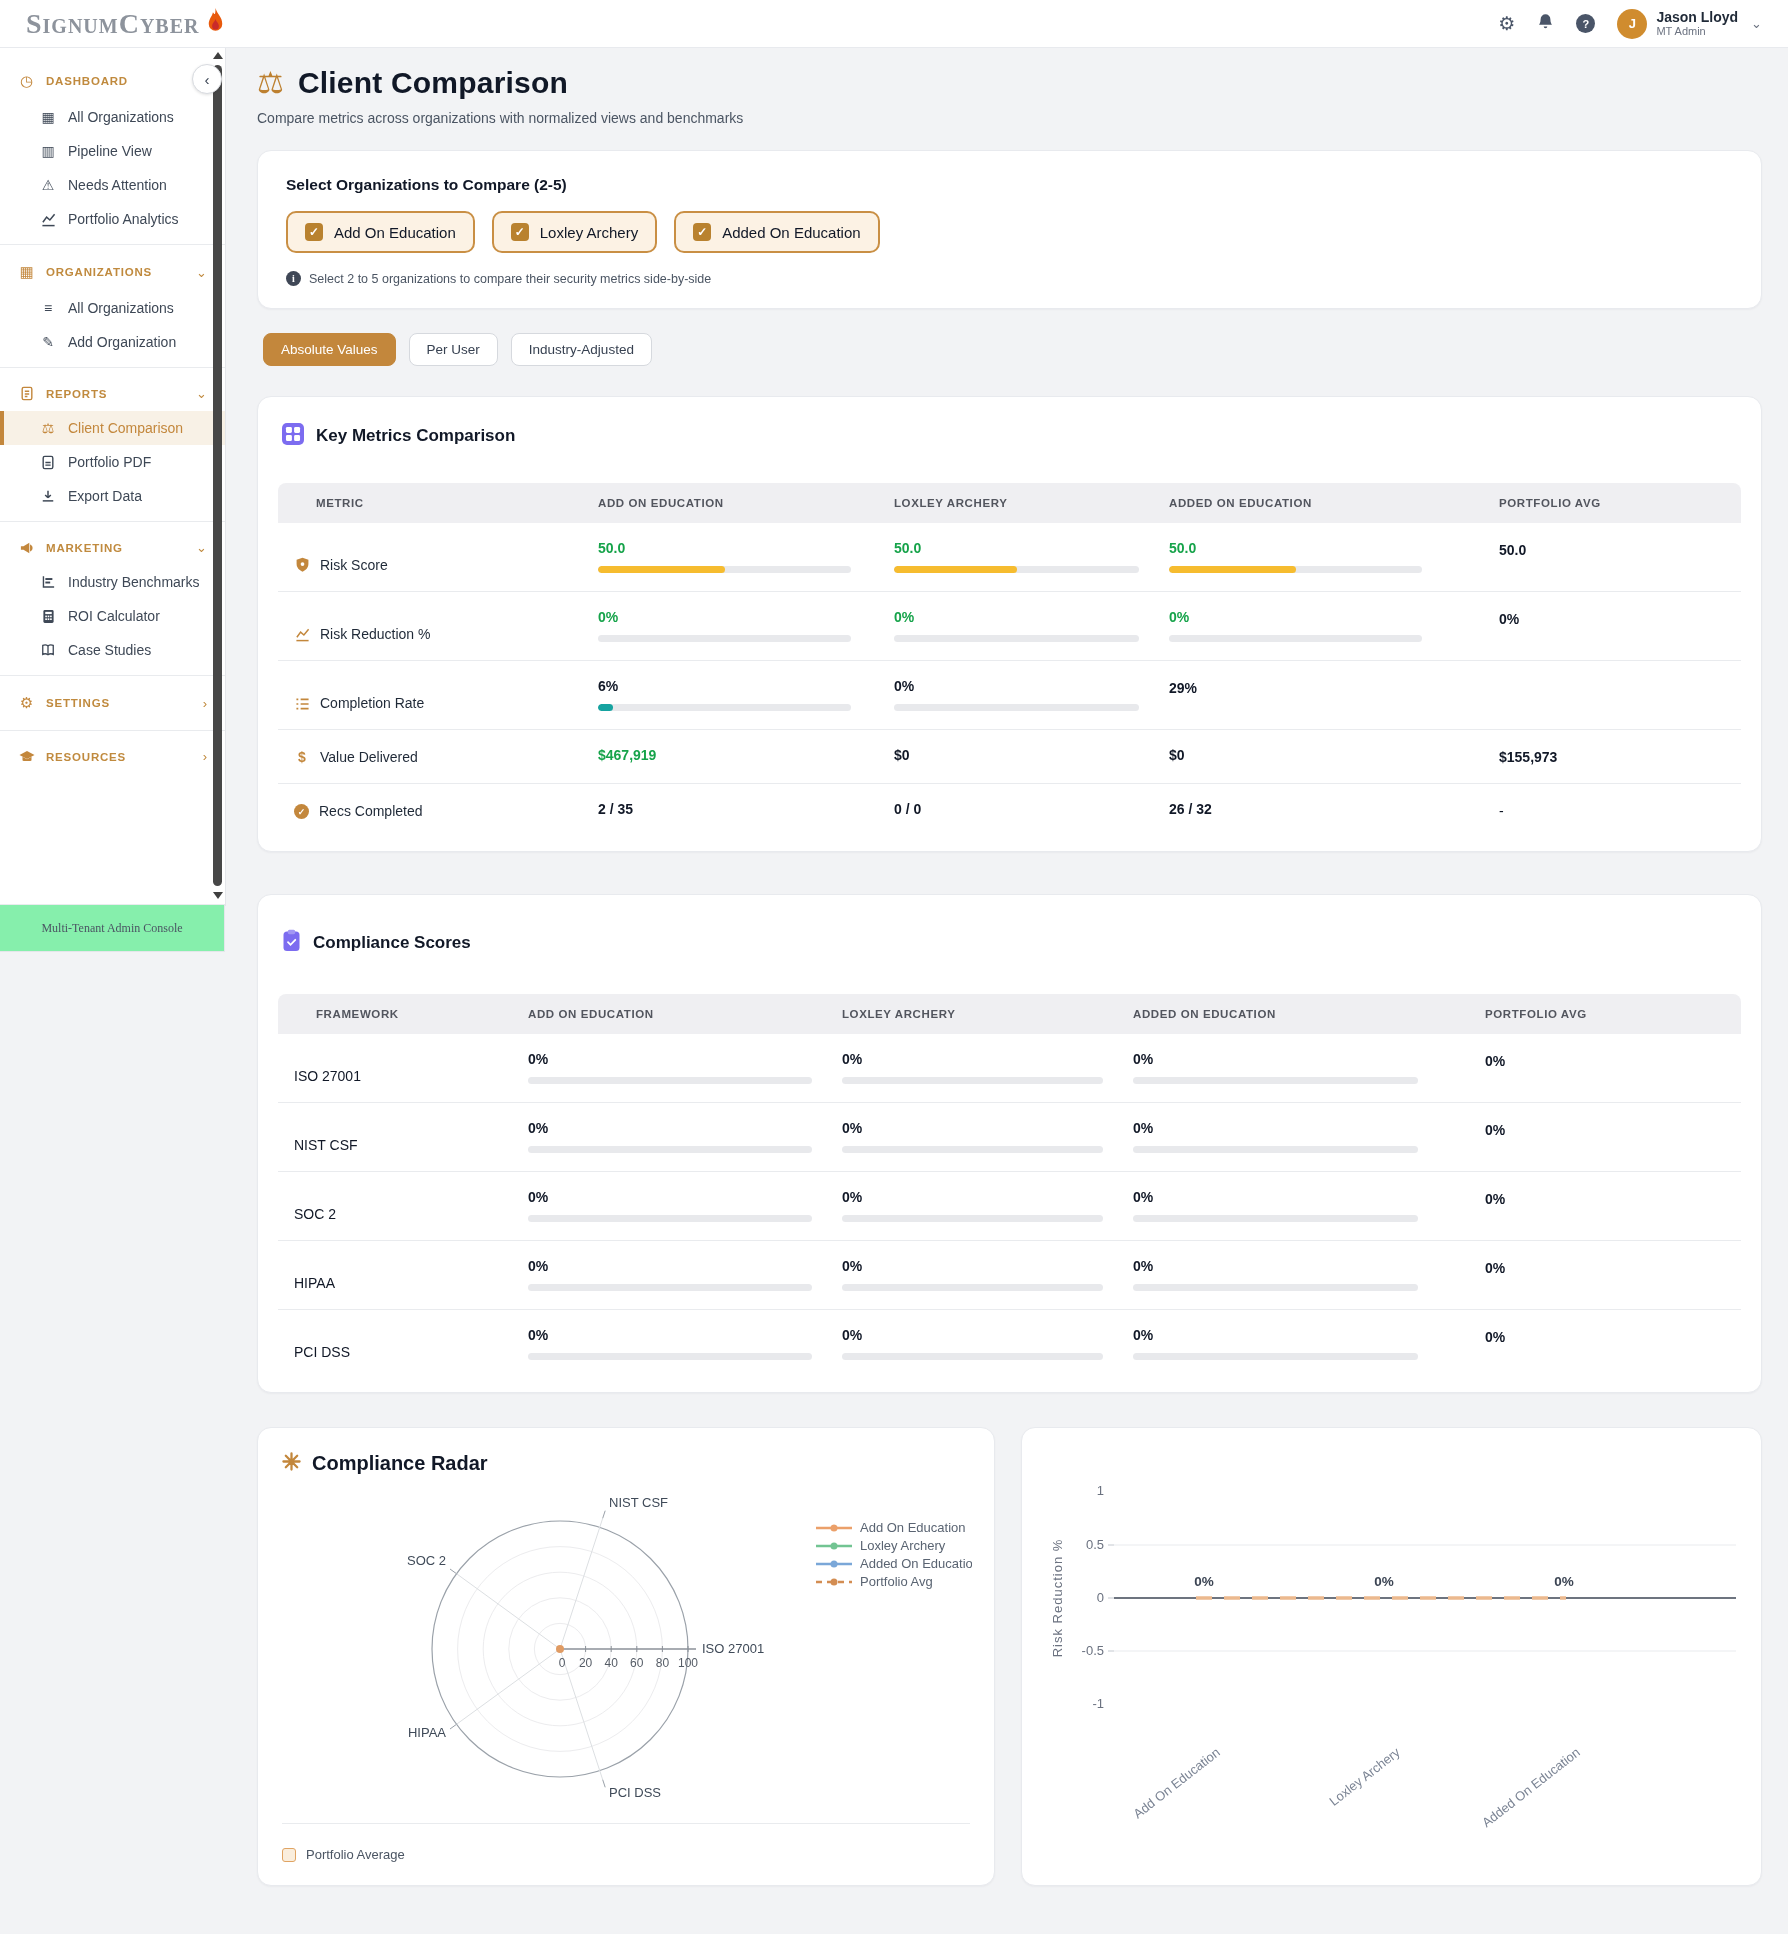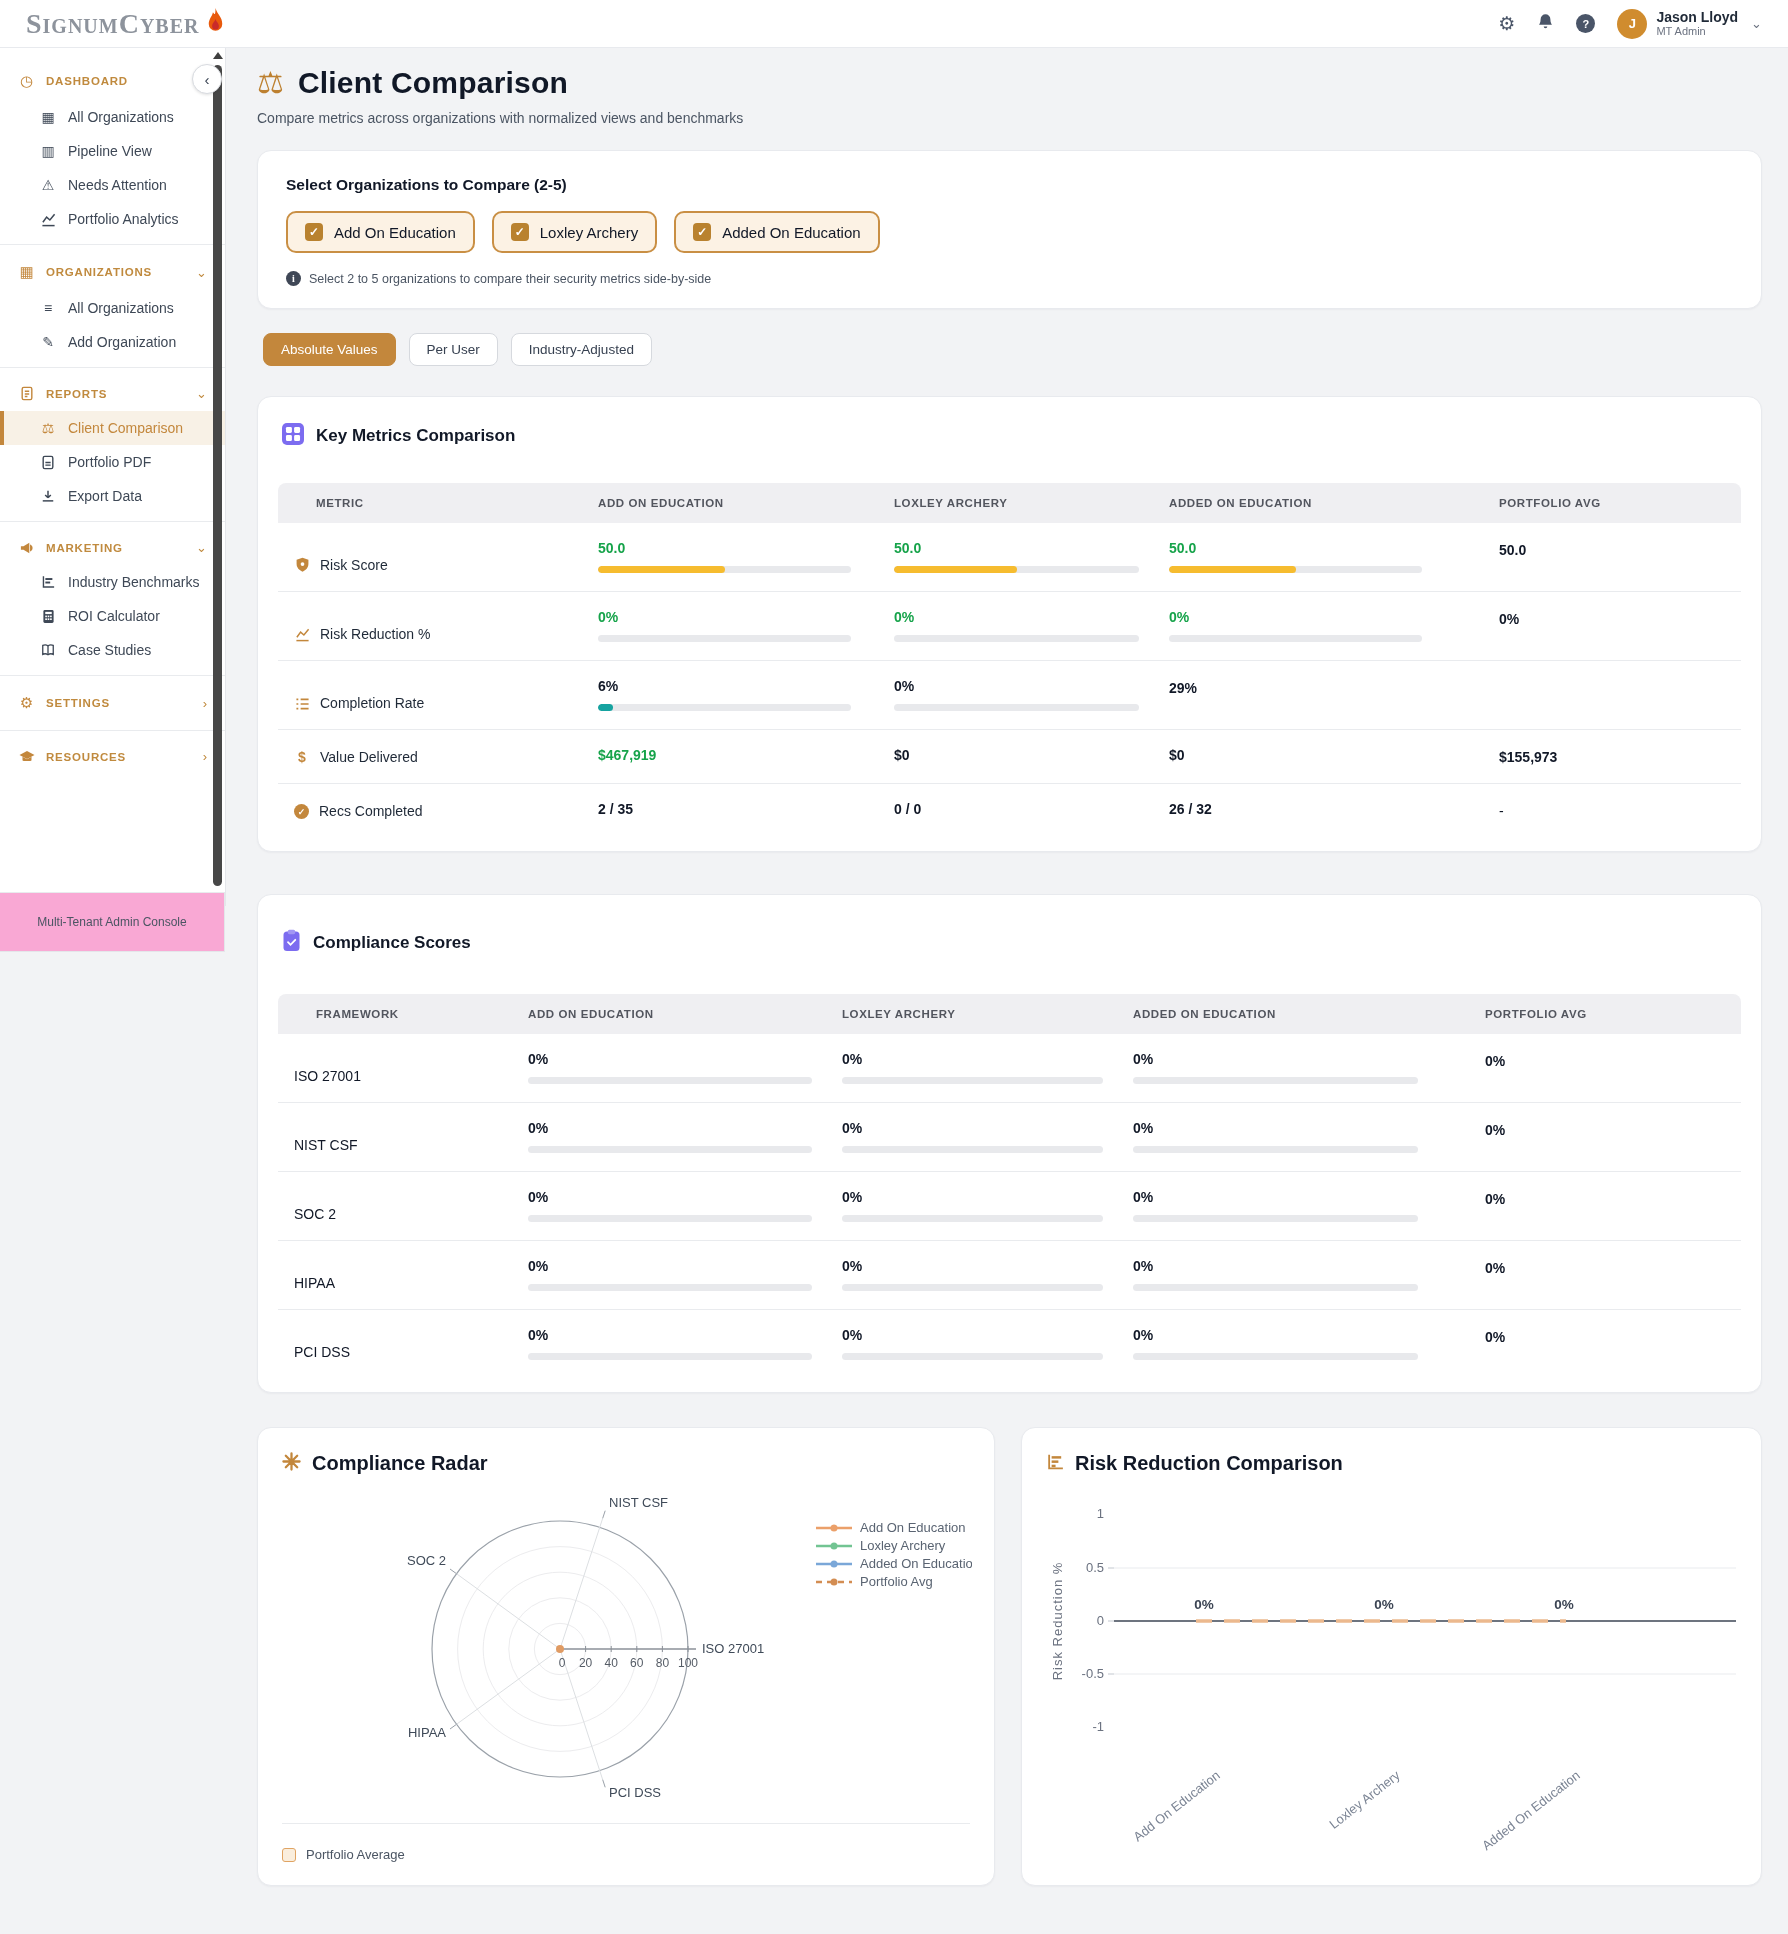--- a/index.html
+++ b/index.html
@@ -30,23 +30,23 @@
   .nsec-icon { width:17px; color:#c3873c; font-size:15px; text-align:center; flex:none; display:inline-flex; justify-content:center;}
   .nsec-icon svg { display:block; }
   .nsec-label { flex:1; font-size:11.5px; font-weight:700; letter-spacing:.8px; color:#c08a3e; }
   .nsec-chev { color:#c08a3e; font-size:13px; }
   .nav-item { display:flex; align-items:center; gap:12px; padding:9px 8px 9px 40px; font-size:14px; color:#3e4856; cursor:pointer; }
   .ni-icon { width:16px; text-align:center; color:#3e4856; font-size:14px; flex:none; display:inline-flex; justify-content:center; }
   .ni-icon svg { display:block; }
   .nav-item.active { background:#f8f1e6; border-left:4px solid #c3873c; padding-left:36px; color:#c3873c; }
   .nav-item.active .ni-icon { color:#c3873c; }
   .nav-div { height:1px; background:#e9ebee; margin:8px 0; }
-  .sb-footer { position:absolute; left:0; bottom:-47px; width:225px; height:60px; background:#f9a8d4;
+  .sb-footer { position:absolute; left:0; bottom:-47px; width:225px; height:48px; background:#86efac;
                border-top:1px solid #e9ebee; border-right:1px solid #e4e6ea; border-bottom:1px solid #e4e6ea;
-               display:flex; align-items:center; justify-content:center; font-size:12px; color:#4b5563; }
+               display:flex; align-items:center; justify-content:center; font-size:12px; color:#4b5563;font-family:Liberation Serif, serif; }
   
   .sb-scroll { position:absolute; right:2px; top:4px; bottom:6px; width:11px; }
   .sb-arrow-up, .sb-arrow-down { position:absolute; left:1px; width:0; height:0; border-left:5px solid transparent; border-right:5px solid transparent; }
   .sb-arrow-up { top:0; border-bottom:7px solid #3f3f3f; }
   .sb-arrow-down { bottom:0; border-top:7px solid #3f3f3f; }
   .sb-thumb { position:absolute; left:1px; top:13px; bottom:13px; width:9px; background:#474747; border-radius:5px; }
   .collapse-btn { position:absolute; left:192px; top:16px; width:30px; height:30px; border-radius:50%; background:#fff;
                   border:1px solid #d8dbe0; box-shadow:0 1px 3px rgba(0,0,0,.12); display:flex; align-items:center;
                   justify-content:center; font-size:15px; color:#374151; cursor:pointer; z-index:6; }
 
@@ -734,31 +734,20 @@
         </g>
       </svg>
 
       <div class="radar-footer">
         <span class="pa-box"></span>
         <span class="pa-label">Portfolio Average</span>
       </div>
     </section>
 
     <section class="card chart-card-right">
-      <div class="cc-title-row">
-        <span>
-          <svg width="18" height="18" viewBox="0 0 16 16" fill="#c3873c">
-              <path d="M2 1.5v13h13v-1.6H3.6V1.5z"></path>
-              <rect x="5" y="2.8" width="8.5" height="2.2"></rect>
-              <rect x="5" y="6.6" width="6" height="2.2"></rect>
-              <rect x="5" y="10.4" width="3.5" height="2.2"></rect>
-            </svg>
-        </span>
-        <span class="cc-title">Risk Reduction Comparison</span>
-      </div>
 
       <svg width="693" height="385" viewBox="0 0 693 385">
 
         <text x="16" y="146" font-size="13" fill="#6b7280" text-anchor="middle" transform="rotate(-90 16 146)" letter-spacing="1">Risk Reduction %</text>
 
         <text x="58" y="43" font-size="13" fill="#6b7280" text-anchor="end">1</text>
         <text x="58" y="97" font-size="13" fill="#6b7280" text-anchor="end">0.5</text>
         <text x="58" y="150" font-size="13" fill="#6b7280" text-anchor="end">0</text>
         <text x="58" y="203" font-size="13" fill="#6b7280" text-anchor="end">-0.5</text>
         <text x="58" y="256" font-size="13" fill="#6b7280" text-anchor="end">-1</text>

